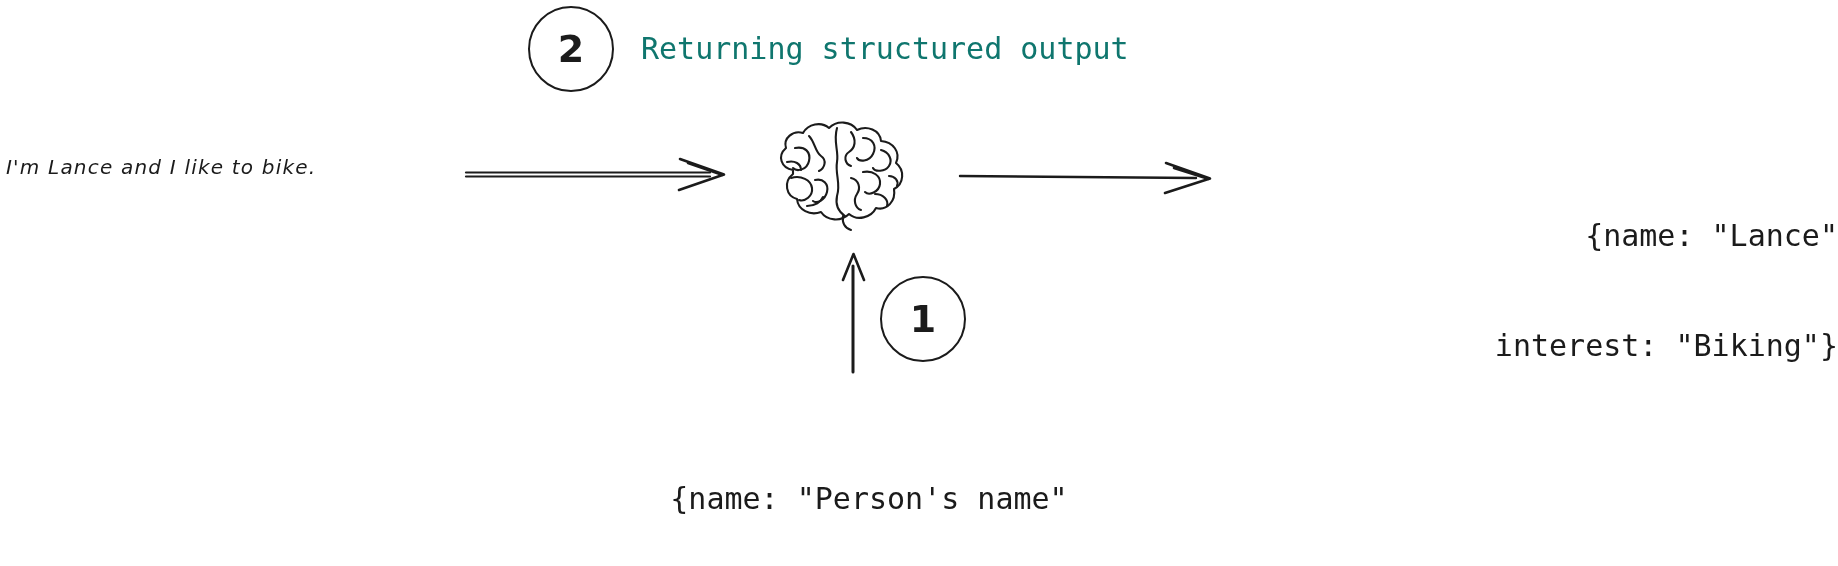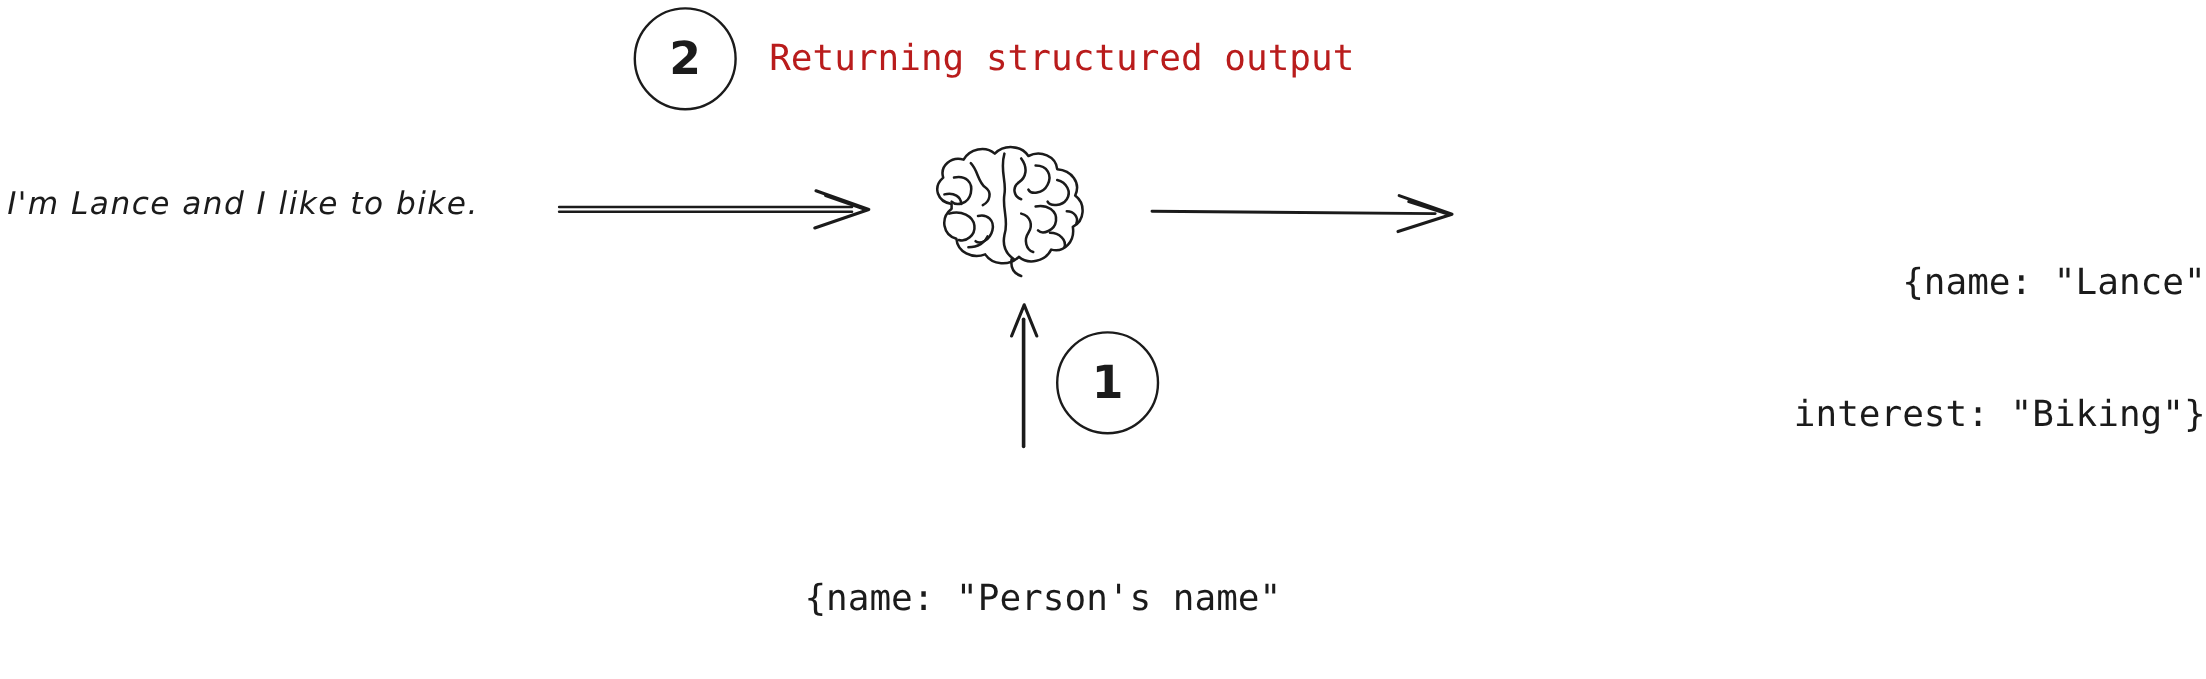--- a/index.html
+++ b/index.html
@@ -18,36 +18,36 @@
     height: 566px;
     background: #ffffff;
     overflow: hidden;
   }
   .abs { position: absolute; }
 
   
   .handwrite {
     font-family: "DejaVu Sans", sans-serif;
     font-style: italic;
-    font-size: 26px;
+    font-size: 20px;
     letter-spacing: 1.2px;
     color: #1b1b1b;
     white-space: nowrap;
   }
   .mono {
     font-family: "DejaVu Sans Mono", monospace;
     font-size: 30px;
     color: #1b1b1b;
     white-space: pre;
     line-height: 1.22;
   }
   .mono-step {
     font-family: "DejaVu Sans Mono", monospace;
     font-size: 30px;
-    color: #b91c1c;
+    color: #0f766e;
     white-space: nowrap;
   }
 
   
   .badge {
     width: 86px;
     height: 86px;
     border: 2.5px solid #1b1b1b;
     border-radius: 50%;
     display: flex;

